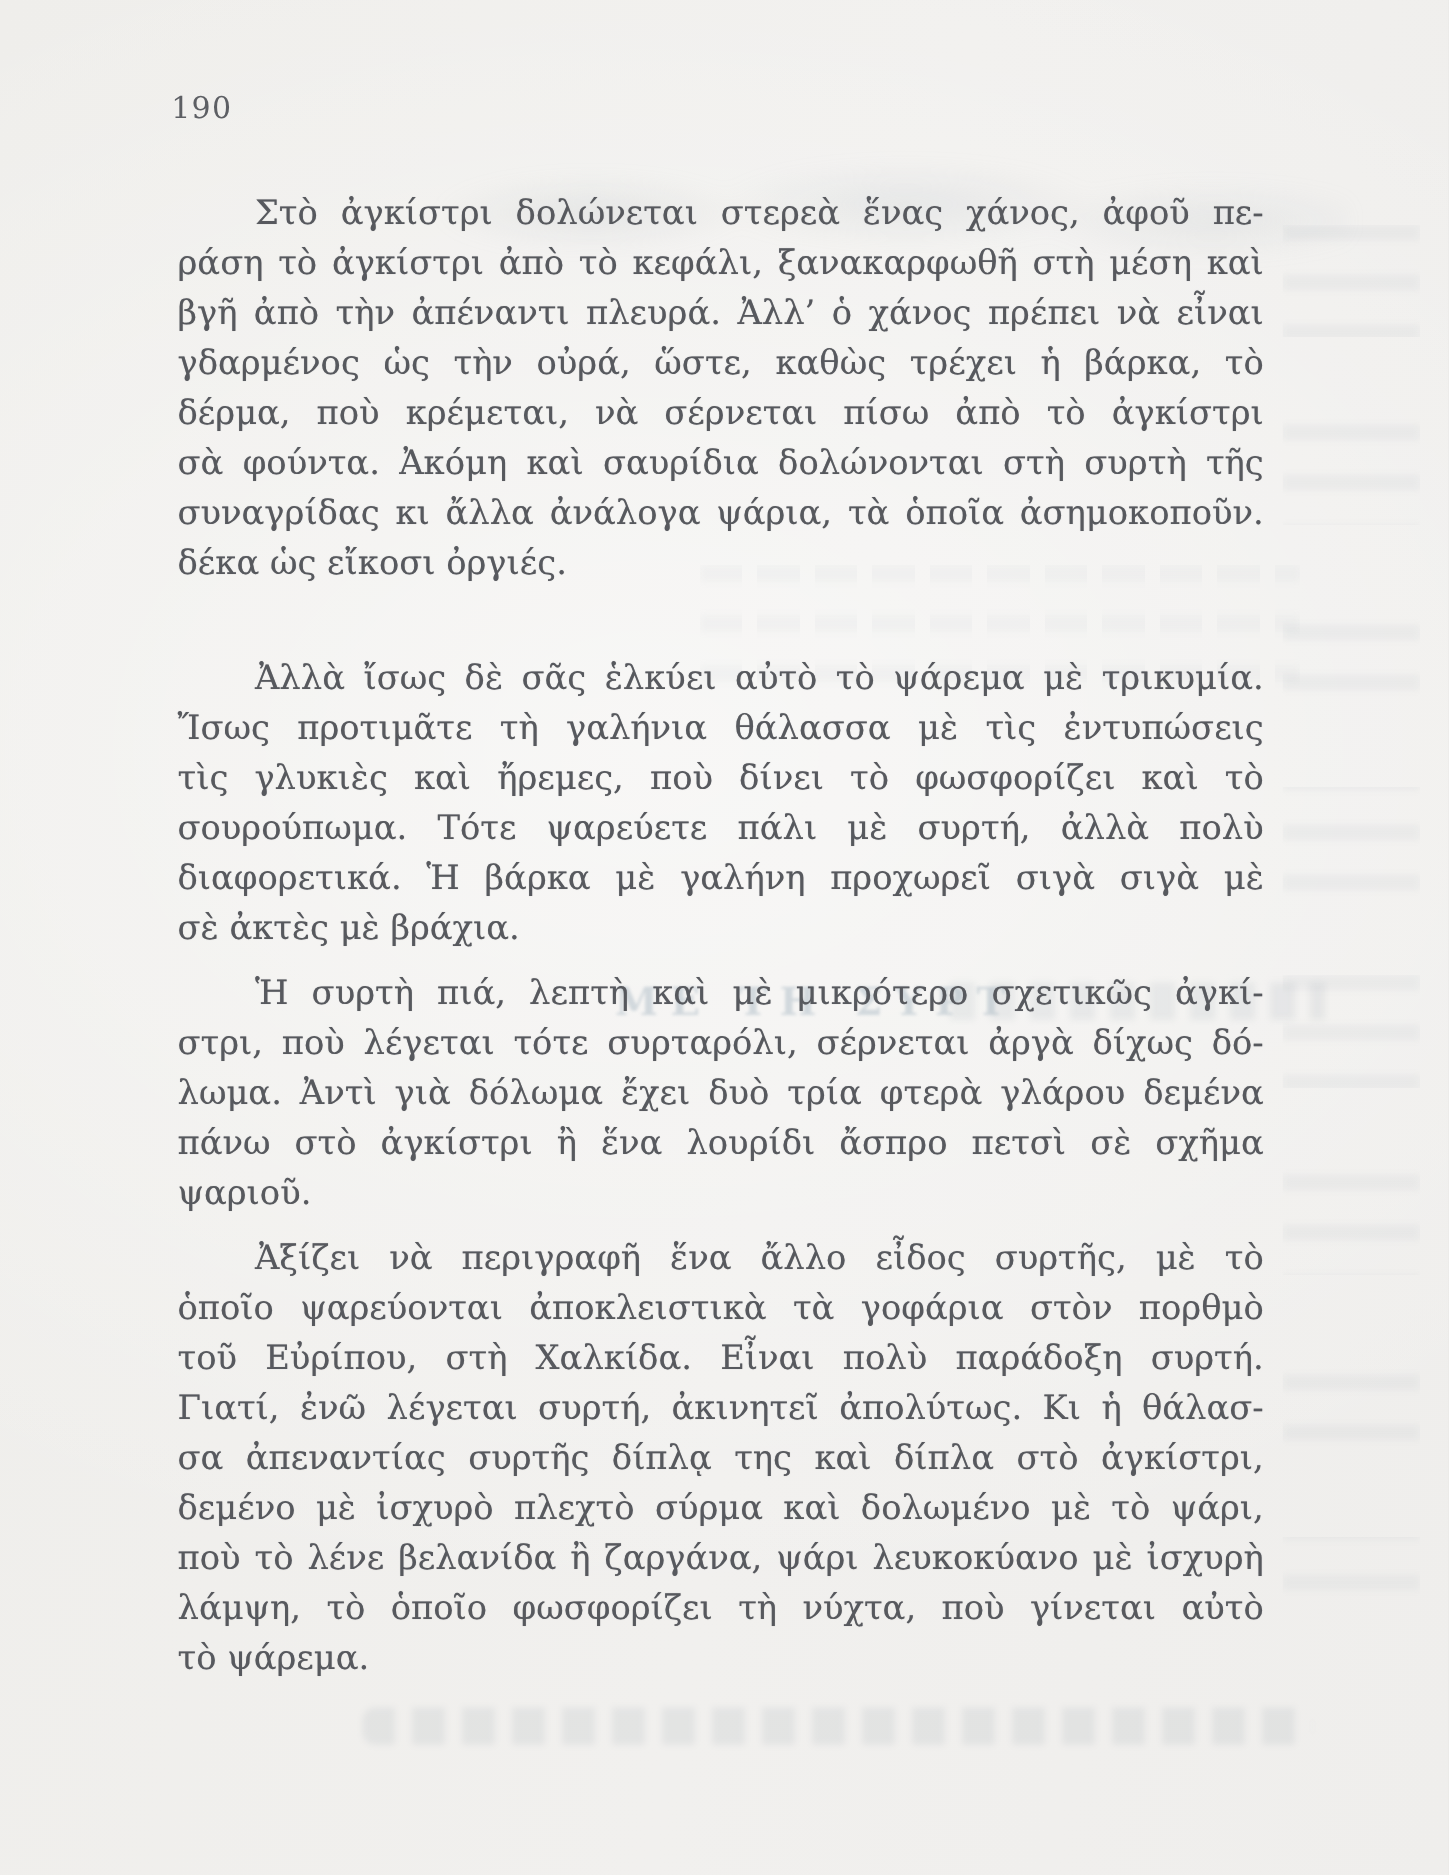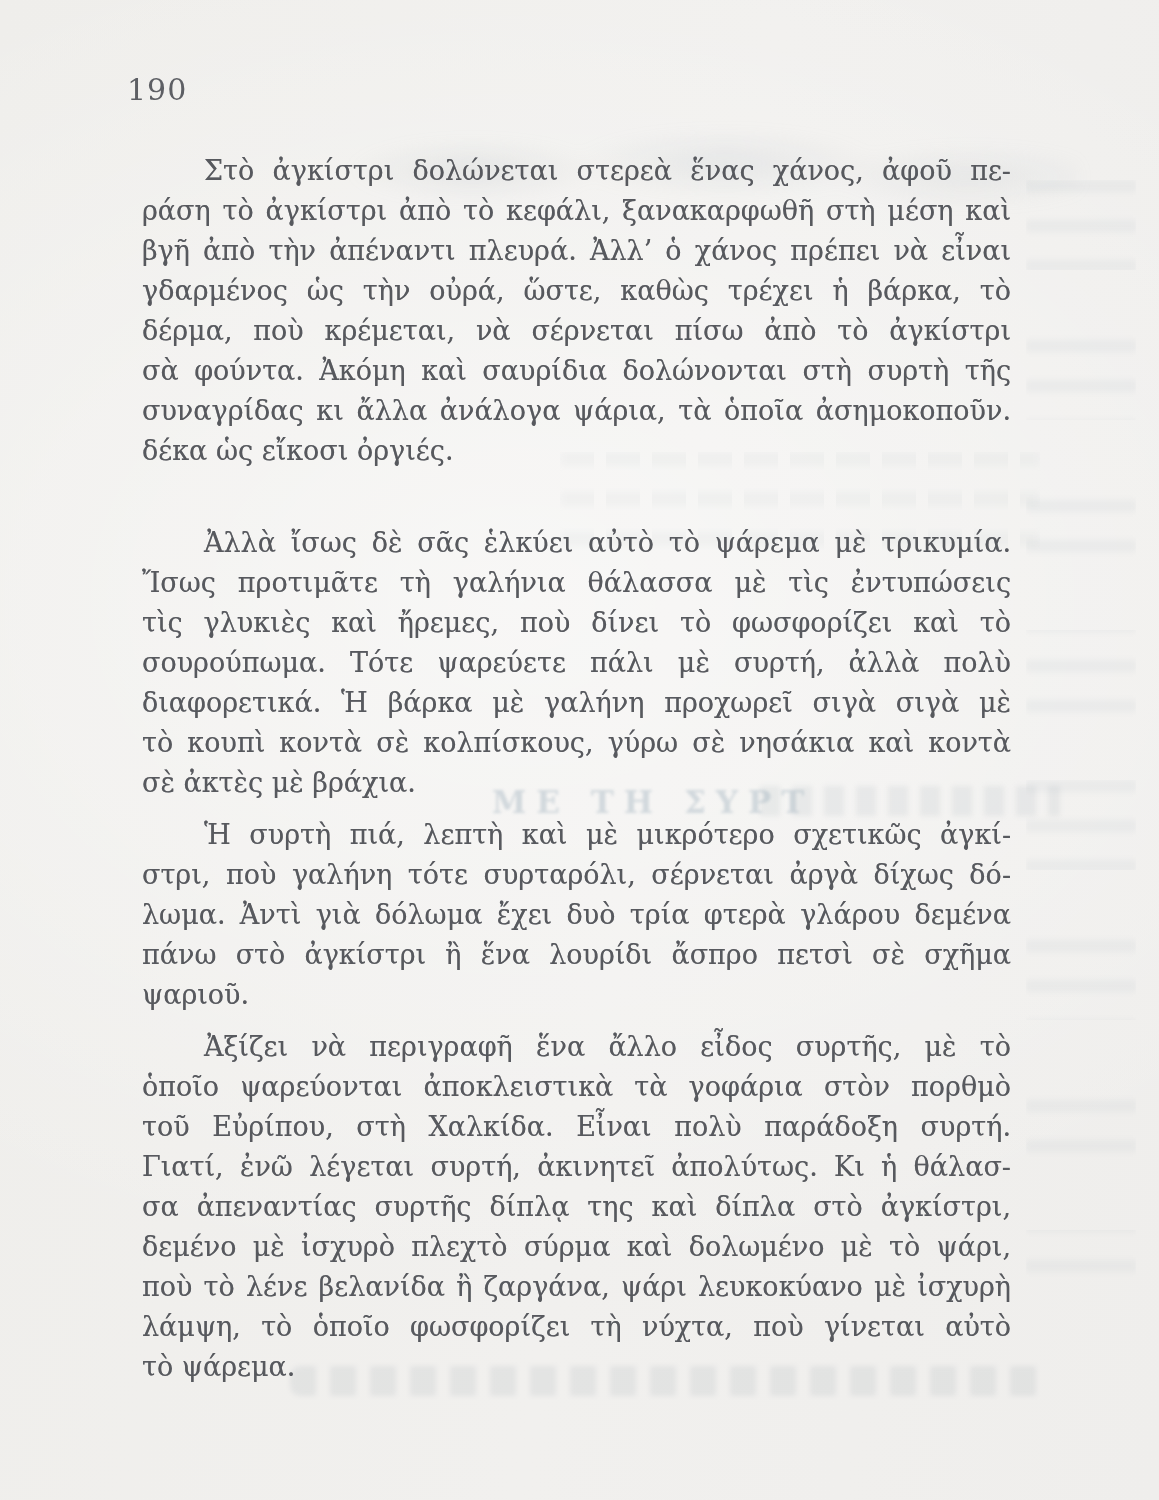--- a/index.html
+++ b/index.html
@@ -79,23 +79,23 @@
     font-weight: bold;
     letter-spacing: 10px;
     color: #9caebb;
     opacity: 0.40;
     filter: blur(1.4px);
     pointer-events: none;
     white-space: nowrap;
   }
   .page-number {
     position: absolute;
-    left: 127px;
+    left: 137px;
     top: 72px;
-    font-size: 30px;
+    font-size: 24px;
     color: #5d5f64;
     letter-spacing: 1px;
   }
   .text-block {
     position: absolute;
     left: 130px;
     top: 139px;
     width: 893px;
     font-size: 27px;
     line-height: 40px;
@@ -138,27 +138,26 @@
       <div class="line">συναγρίδας κι ἄλλα ἀνάλογα ψάρια, τὰ ὁποῖα ἀσημοκοποῦν.</div>
       <div class="line end">δέκα ὡς εἴκοσι ὀργιές.</div>
     </div>
 
     <div class="para gap">
       <div class="line indent">Ἀλλὰ ἴσως δὲ σᾶς ἑλκύει αὐτὸ τὸ ψάρεμα μὲ τρικυμία.</div>
       <div class="line">Ἴσως προτιμᾶτε τὴ γαλήνια θάλασσα μὲ τὶς ἐντυπώσεις</div>
       <div class="line">τὶς γλυκιὲς καὶ ἤρεμες, ποὺ δίνει τὸ φωσφορίζει καὶ τὸ</div>
       <div class="line">σουρούπωμα. Τότε ψαρεύετε πάλι μὲ συρτή, ἀλλὰ πολὺ</div>
       <div class="line">διαφορετικά. Ἡ βάρκα μὲ γαλήνη προχωρεῖ σιγὰ σιγὰ μὲ</div>
-      <div class="line">τὸ κουπὶ κοντὰ σὲ κολπίσκους, γύρω σὲ νησάκια καὶ κοντὰ</div>
       <div class="line end">σὲ ἀκτὲς μὲ βράχια.</div>
     </div>
 
     <div class="para">
       <div class="line indent">Ἡ συρτὴ πιά, λεπτὴ καὶ μὲ μικρότερο σχετικῶς ἀγκί-</div>
-      <div class="line">στρι, ποὺ γαλήνη τότε συρταρόλι, σέρνεται ἀργὰ δίχως δό-</div>
+      <div class="line">στρι, ποὺ λέγεται τότε συρταρόλι, σέρνεται ἀργὰ δίχως δό-</div>
       <div class="line">λωμα. Ἀντὶ γιὰ δόλωμα ἔχει δυὸ τρία φτερὰ γλάρου δεμένα</div>
       <div class="line">πάνω στὸ ἀγκίστρι ἢ ἕνα λουρίδι ἄσπρο πετσὶ σὲ σχῆμα</div>
       <div class="line end">ψαριοῦ.</div>
     </div>
 
     <div class="para">
       <div class="line indent">Ἀξίζει νὰ περιγραφῆ ἕνα ἄλλο εἶδος συρτῆς, μὲ τὸ</div>
       <div class="line">ὁποῖο ψαρεύονται ἀποκλειστικὰ τὰ γοφάρια στὸν πορθμὸ</div>
       <div class="line">τοῦ Εὐρίπου, στὴ Χαλκίδα. Εἶναι πολὺ παράδοξη συρτή.</div>
       <div class="line">Γιατί, ἐνῶ λέγεται συρτή, ἀκινητεῖ ἀπολύτως. Κι ἡ θάλασ-</div>

